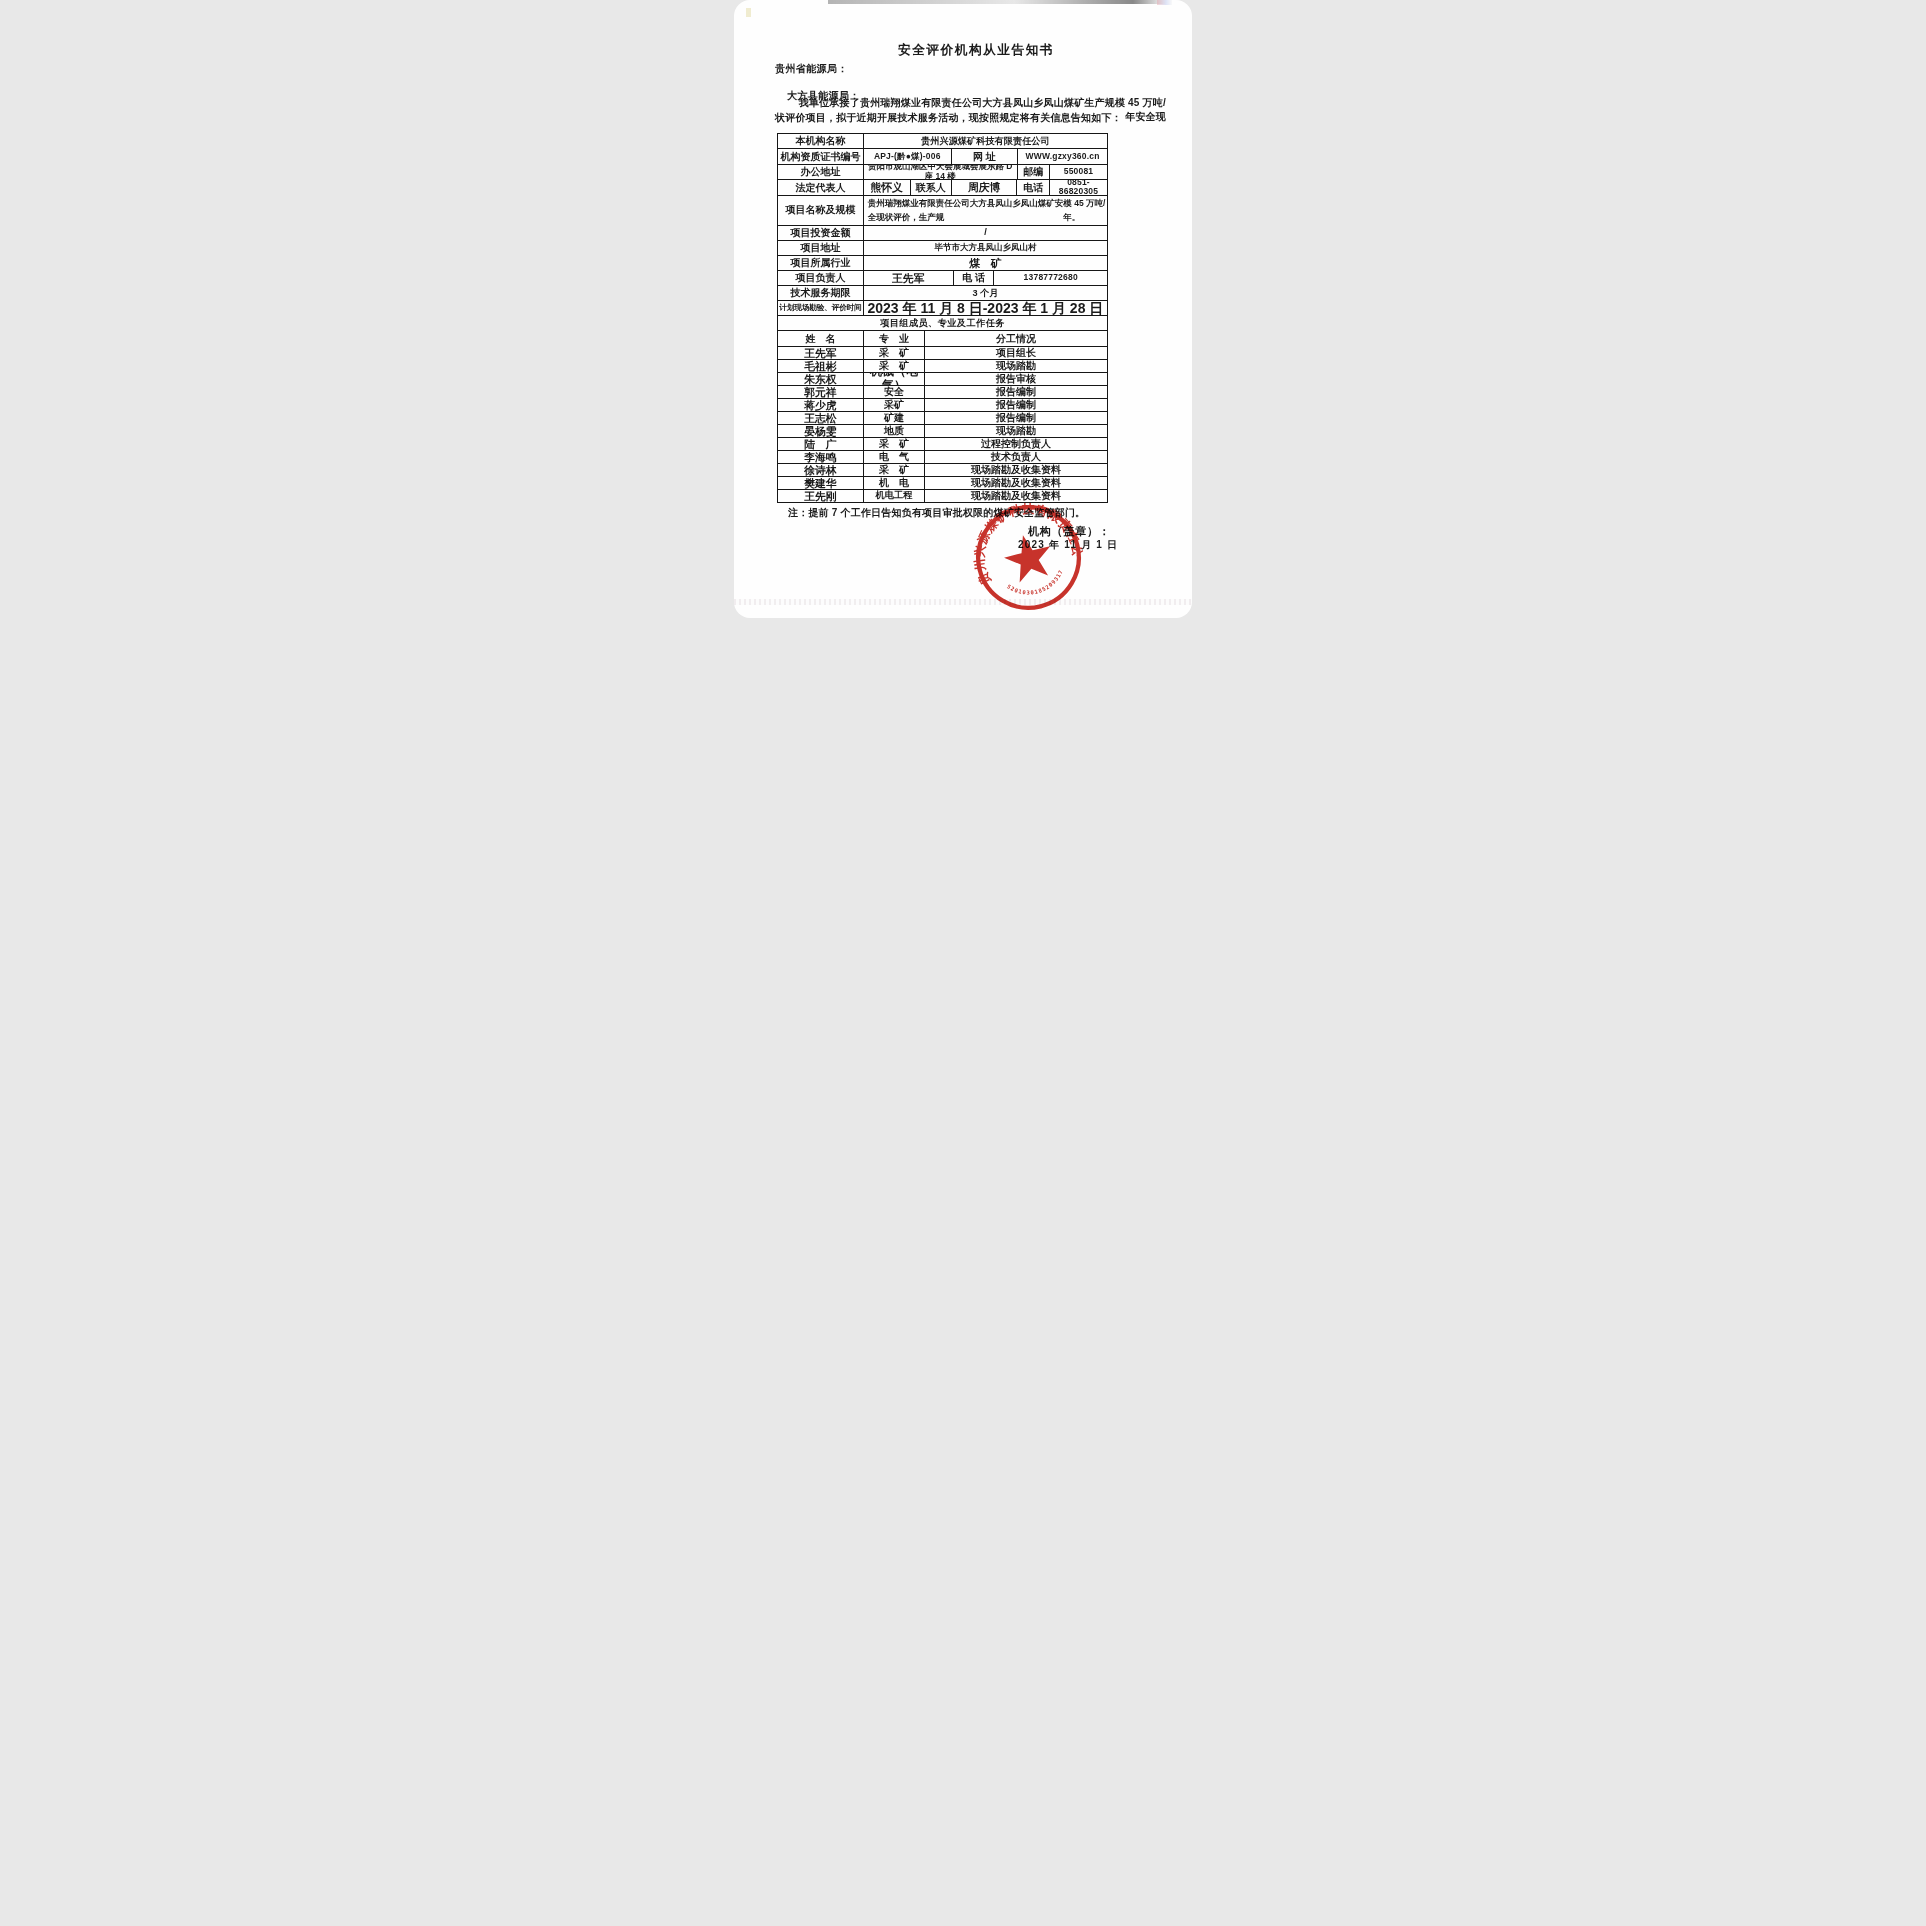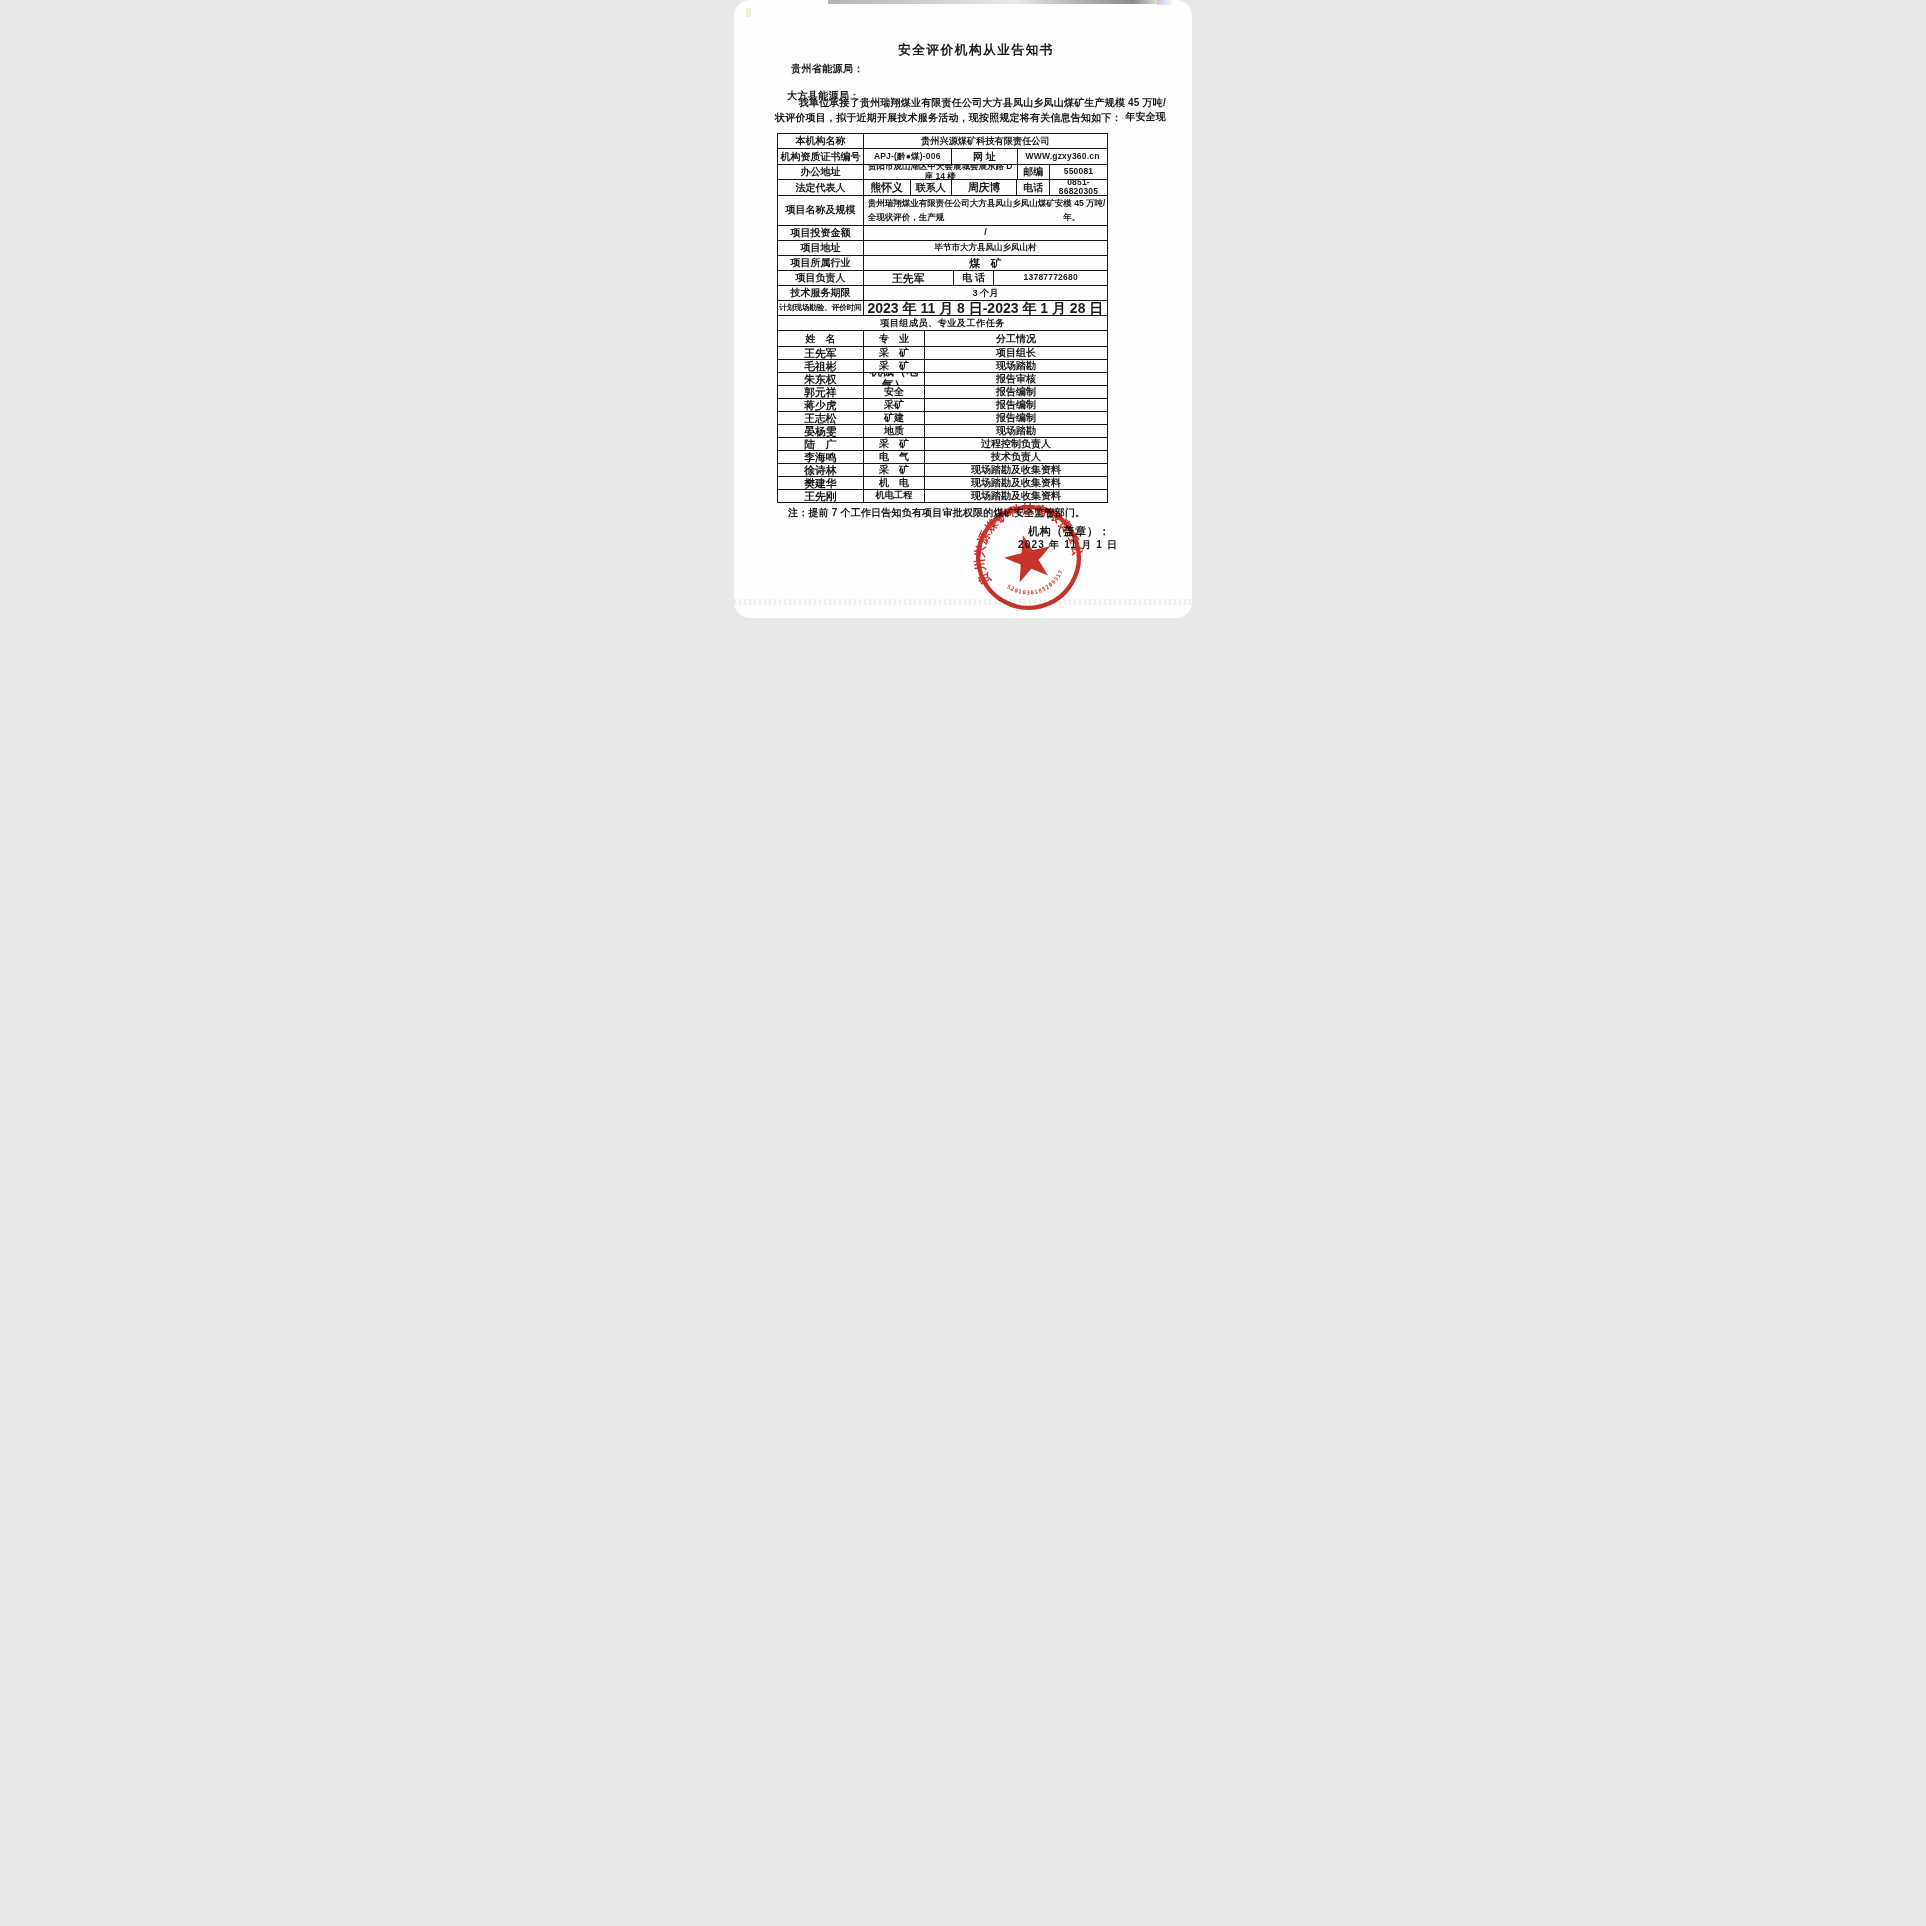--- a/index.html
+++ b/index.html
@@ -29,21 +29,21 @@
     background:repeating-linear-gradient(90deg, rgba(150,120,135,.35) 0 1.9px, rgba(205,205,215,.08) 1.9px 5px);
     filter:blur(0.4px);
   }
   
   .doc-title {
     position:absolute; left:0; right:0; top:42px; text-align:center;
     font-size:12.7px; letter-spacing:1.5px; transform:translateX(13px);
     font-family:"Liberation Serif","DejaVu Serif",serif; font-weight:700;
   }
   .recipient { position:absolute; left:41px; font-size:10px; letter-spacing:0.4px; }
-  .r1 { top:62px;margin-left:16px; } .r2 { top:89px;margin-left:12px; }
+  .r1 { top:62px; } .r2 { top:89px;margin-left:12px; }
   .intro-line { position:absolute; left:41px; width:391px; font-size:10px; letter-spacing:0.2px; }
   .i1 { top:96px; text-indent:2.15em;text-align:right; }
   .i2 { top:111px; }
   
   .doc-table {
     position:absolute; left:43px; top:133px; width:331px;
     border:1.2px solid #161616; border-bottom:none;
   }
   .t-row { display:flex; width:100%; border-bottom:1.2px solid #161616; }
   .t-cell {

